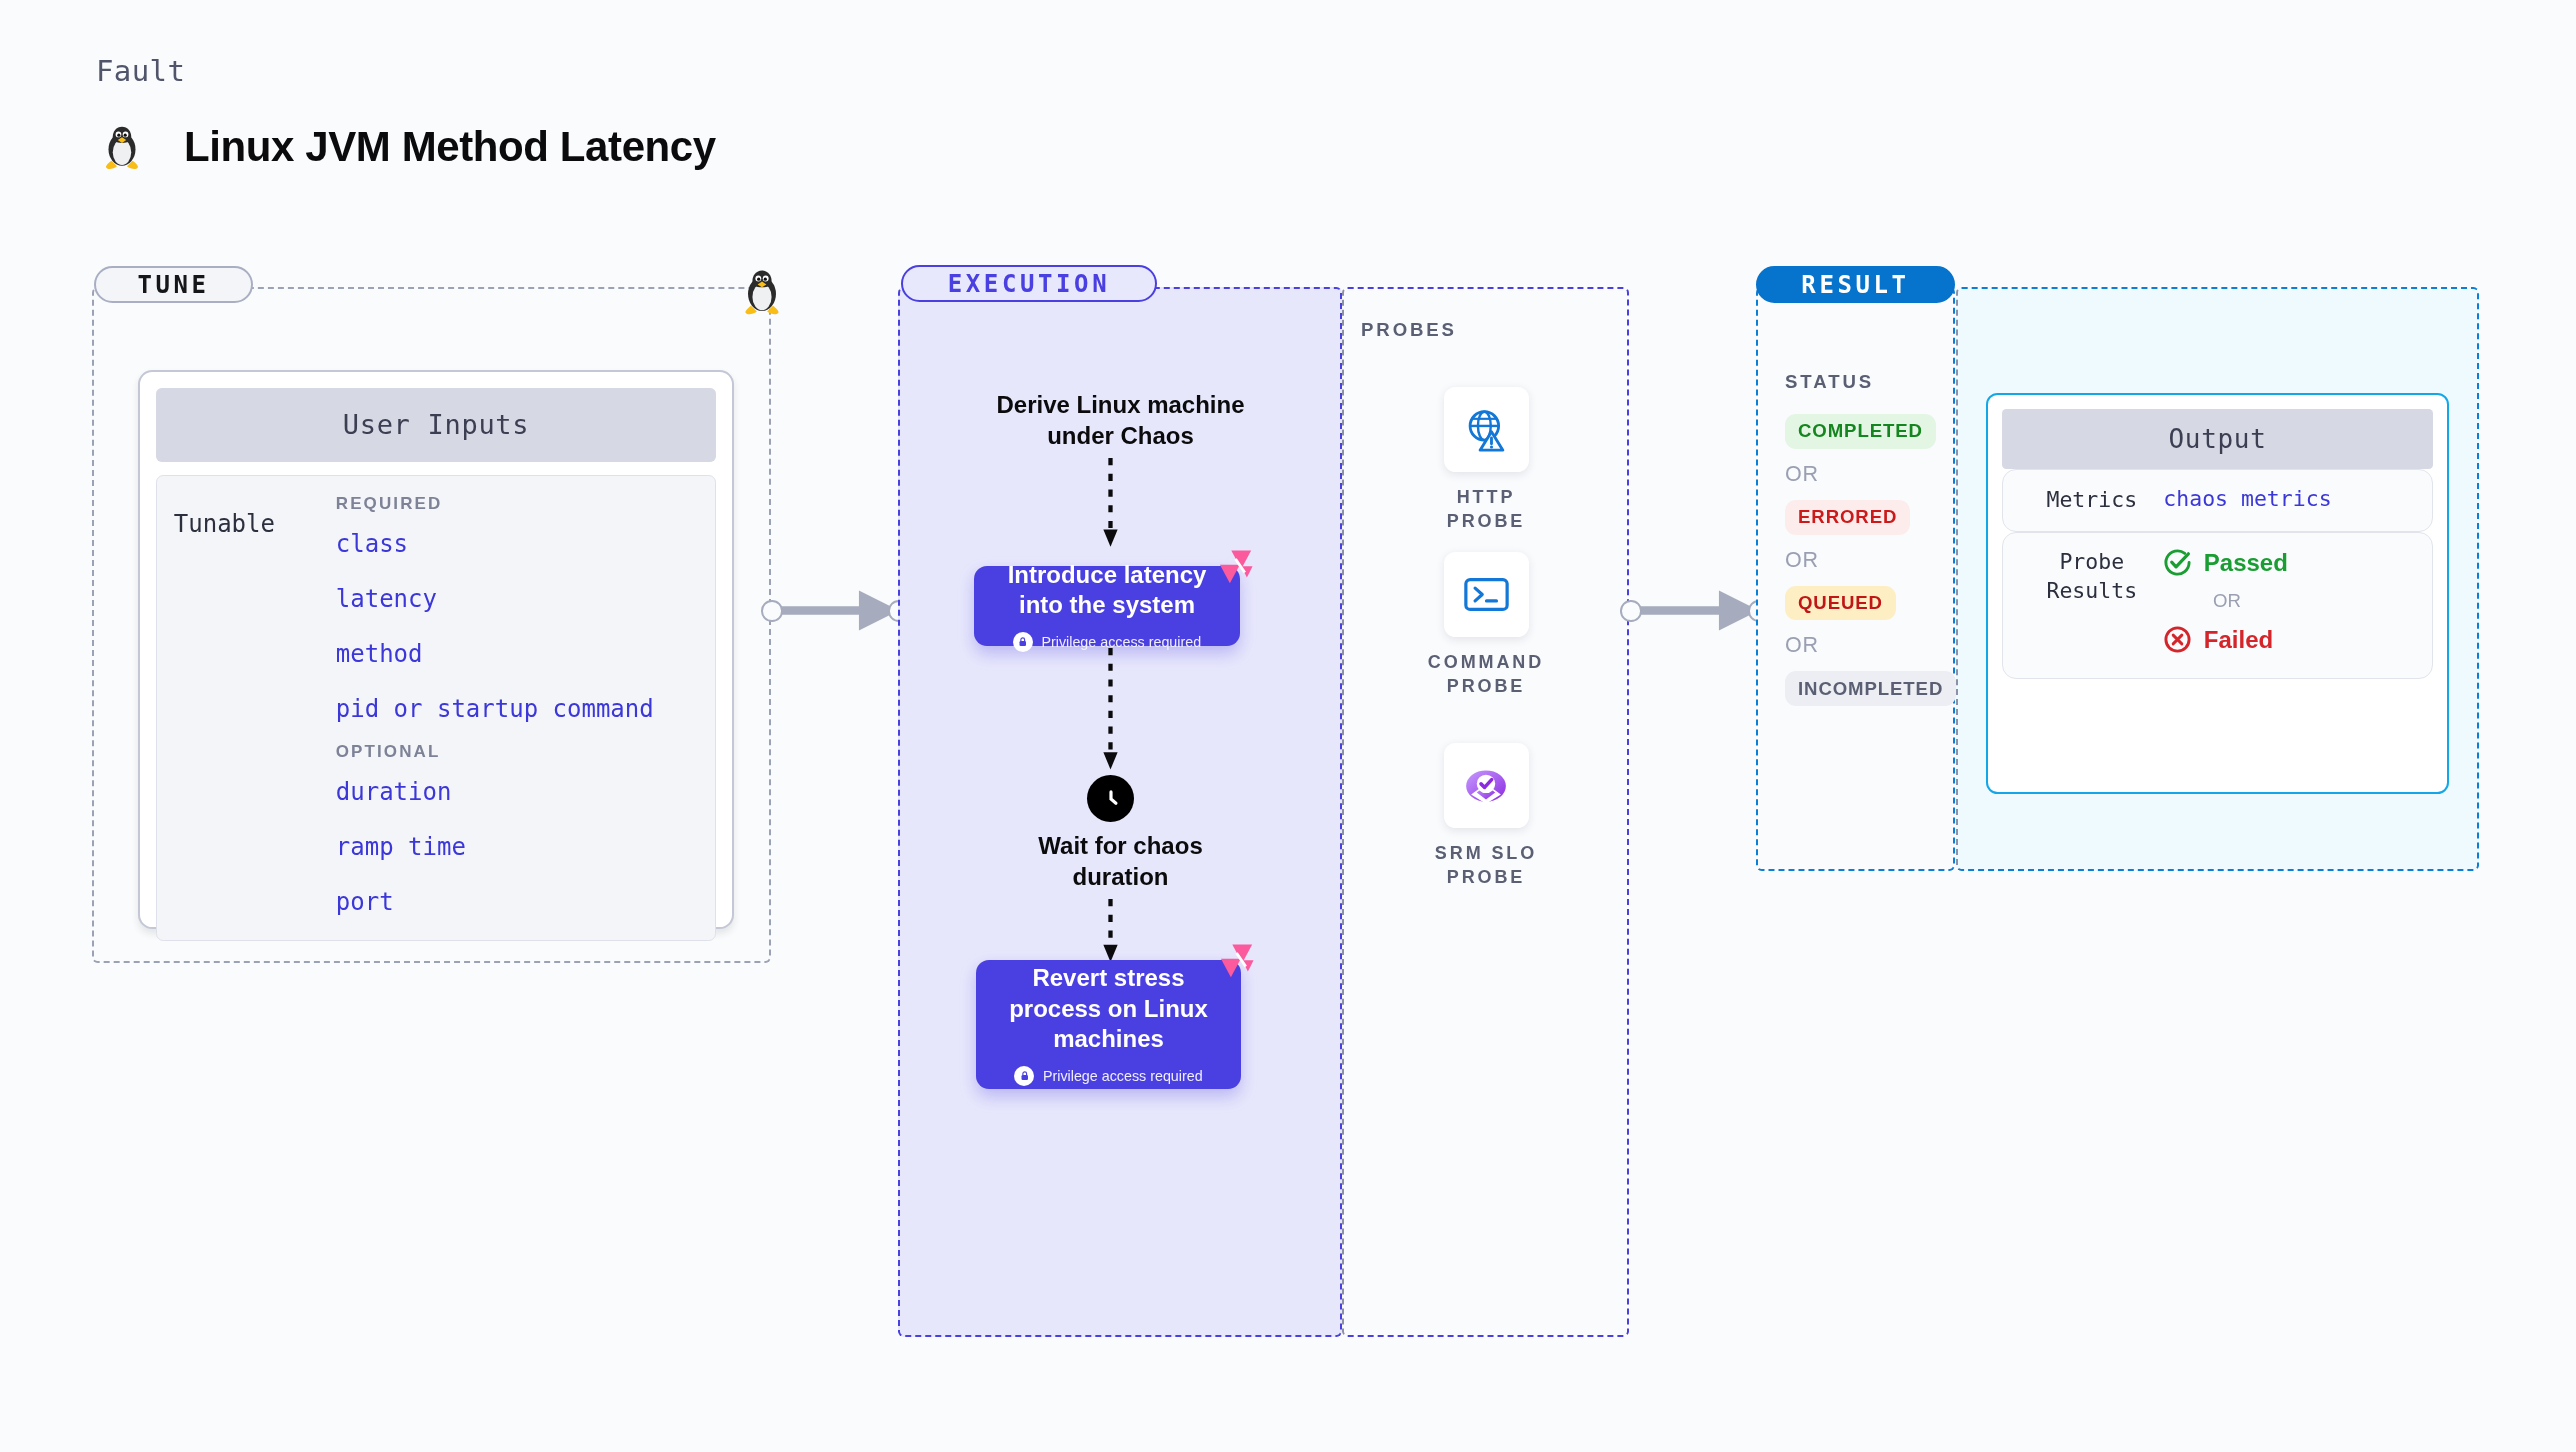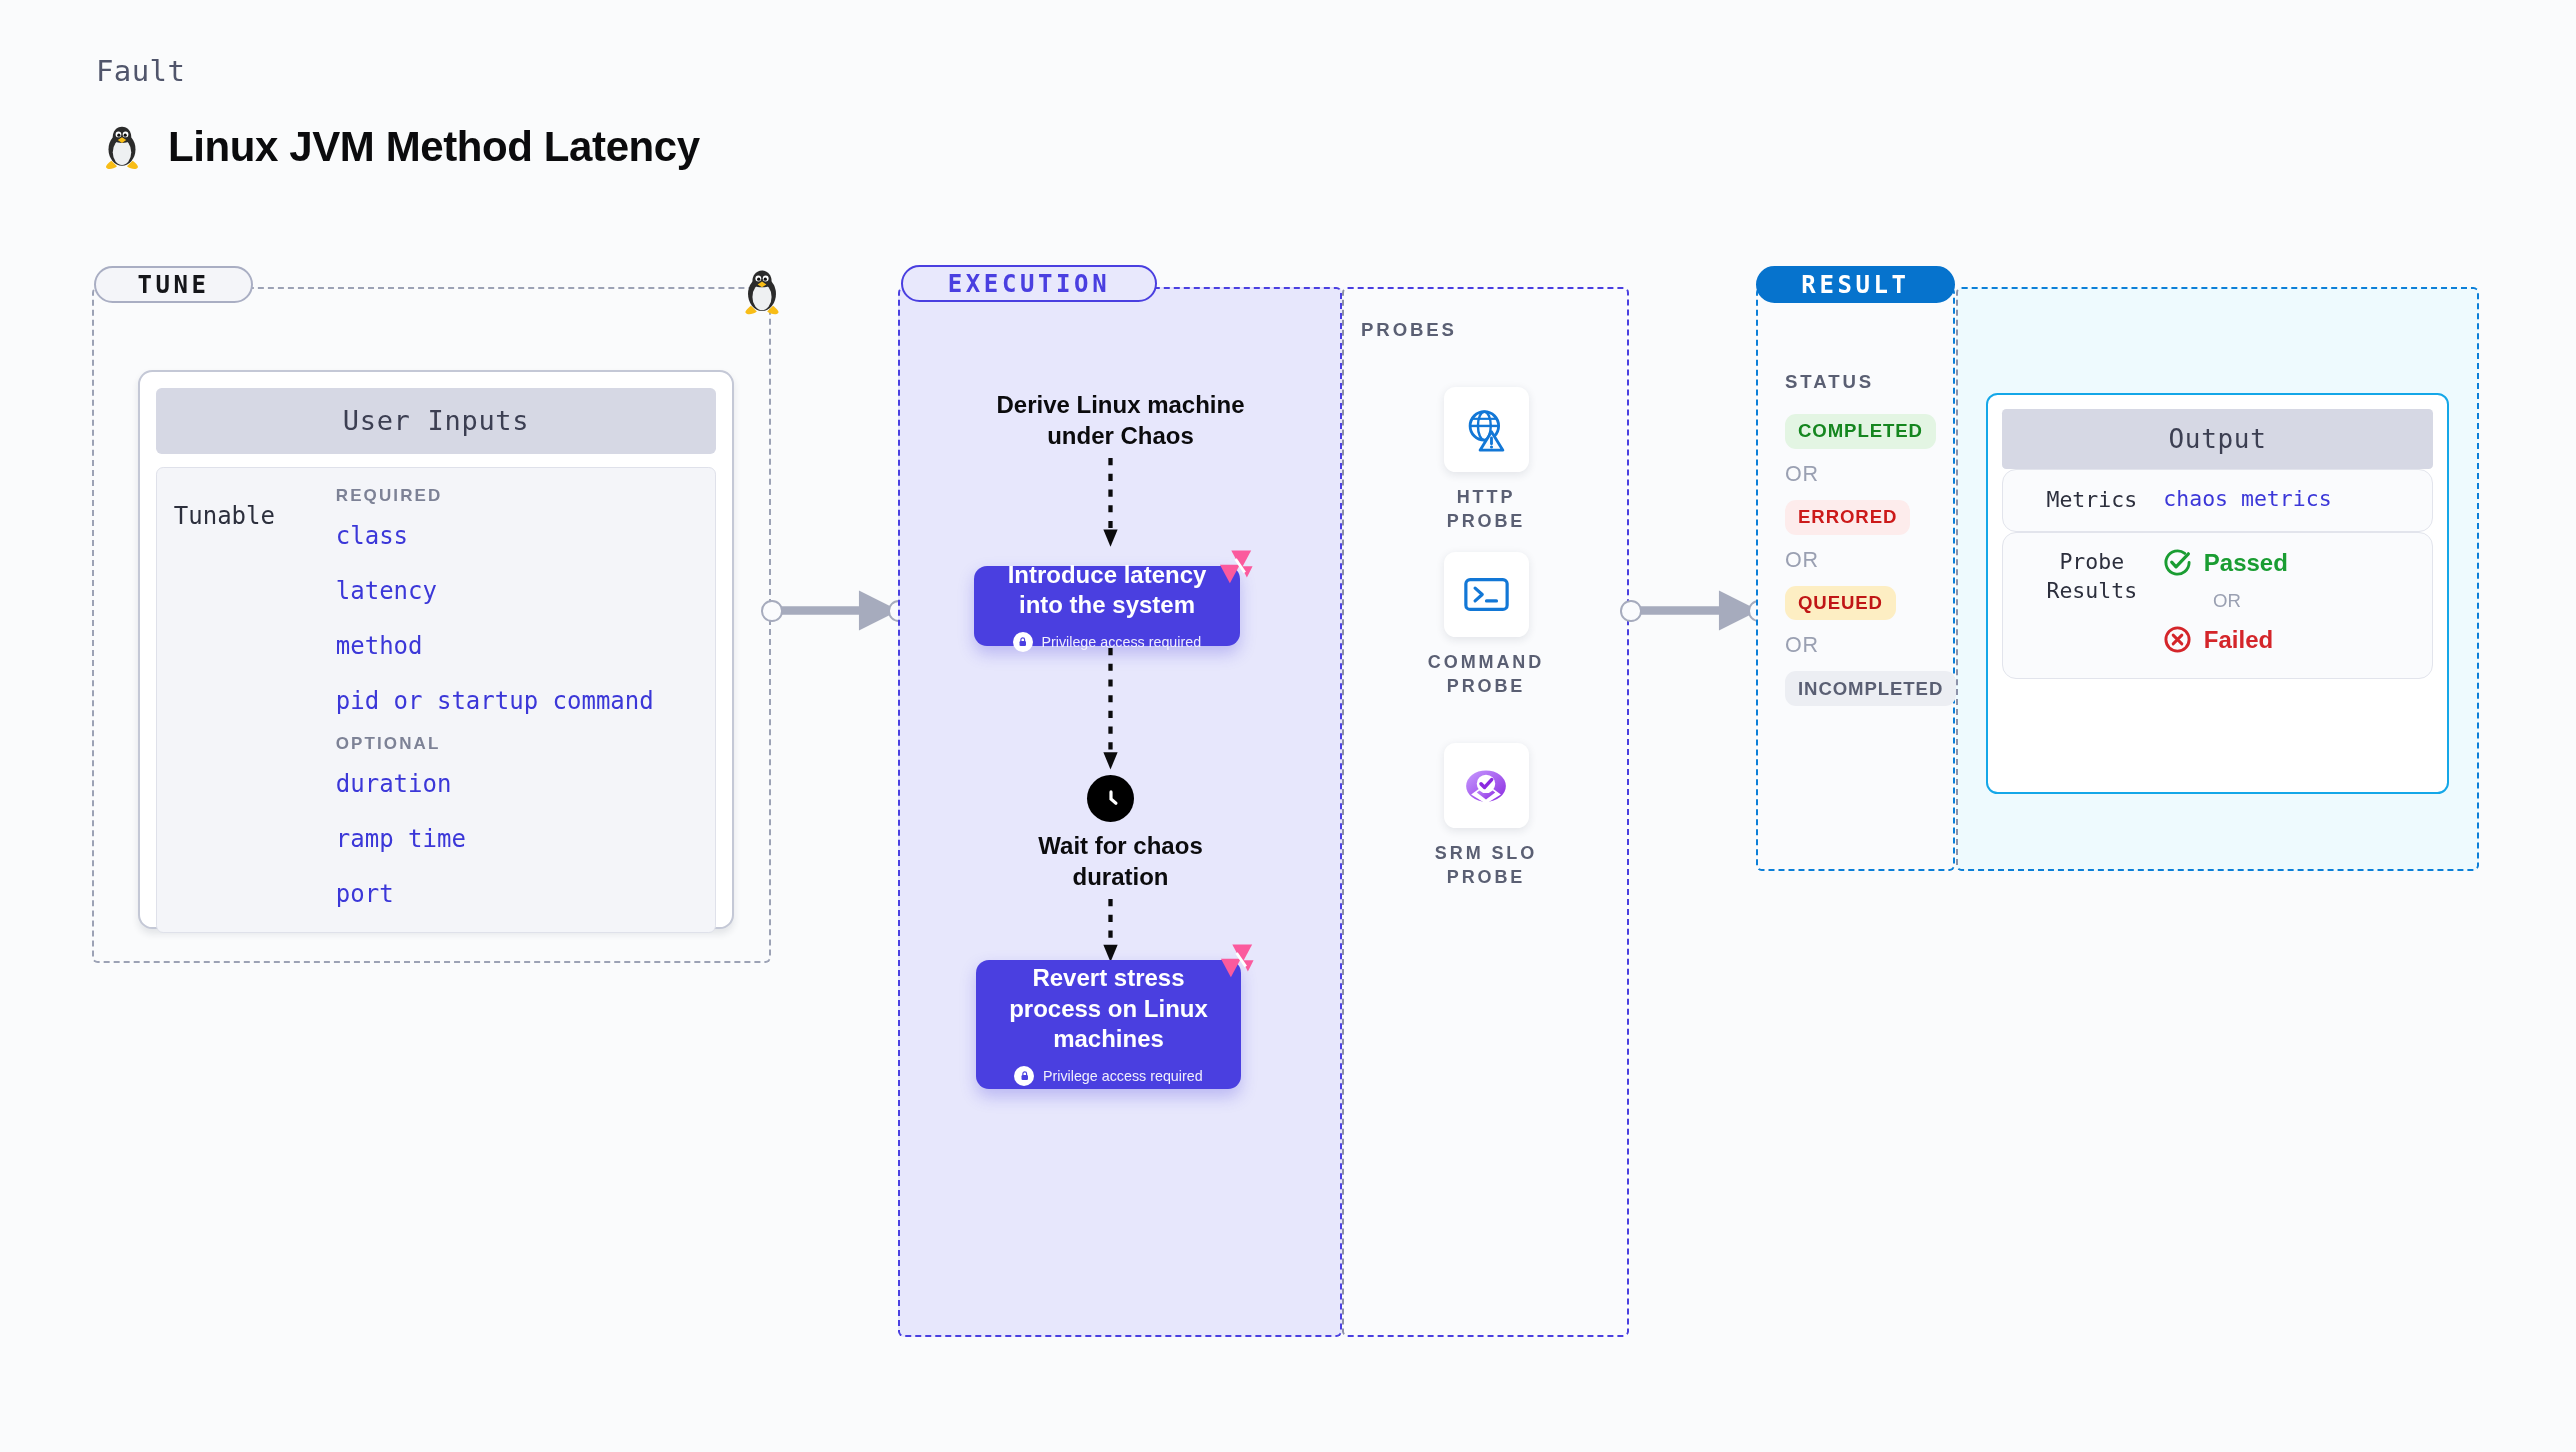--- a/index.html
+++ b/index.html
@@ -12,21 +12,21 @@
   #stage { position: relative; width: 2576px; height: 1452px; }
 
   
   .fault-label {
     position: absolute; left: 96px; top: 54px;
     font-family: "DejaVu Sans Mono", monospace;
     font-size: 29px; color: #50556b; letter-spacing: 0.4px;
   }
   .title-row {
     position: absolute; left: 100px; top: 122px;
-    display: flex; align-items: center; gap: 24px;
+    display: flex; align-items: center; gap: 40px;
   }
   .title-text {
     font-family: "Liberation Sans", sans-serif;
     font-weight: 700; font-size: 42px; color: #0b0b0d;
     letter-spacing: -0.4px;
   }
   .panel-badge {
     position: absolute; z-index: 6;
     display: flex; align-items: center; justify-content: center;
     height: 37px; border-radius: 23.6px;
@@ -50,21 +50,21 @@
   
   .ui-card {
     position: absolute;
     background: #ffffff;
     border: 2.1px solid #c4c8d6;
     border-radius: 14.3px;
     box-shadow: 0 4.3px 7.2px rgba(30,35,60,0.10);
     padding: 15.8px;
   }
   .ui-head {
-    height: 66px; background: #d6d8e4; border-radius: 5.7px;
+    height: 74px; background: #d6d8e4; border-radius: 5.7px;
     display: flex; align-items: center; justify-content: center;
     font-family: "DejaVu Sans Mono", monospace;
     font-size: 27px; color: #3c3f52; letter-spacing: 0.7px;
   }
   .ui-body {
     margin-top: 13px; background: #f4f5f9;
     border: 1.4px solid #dfe1ea; border-radius: 7.2px;
     min-height: 458px; position: relative; padding: 18.6px 0 18.6px 0;
     display: flex;
   }

